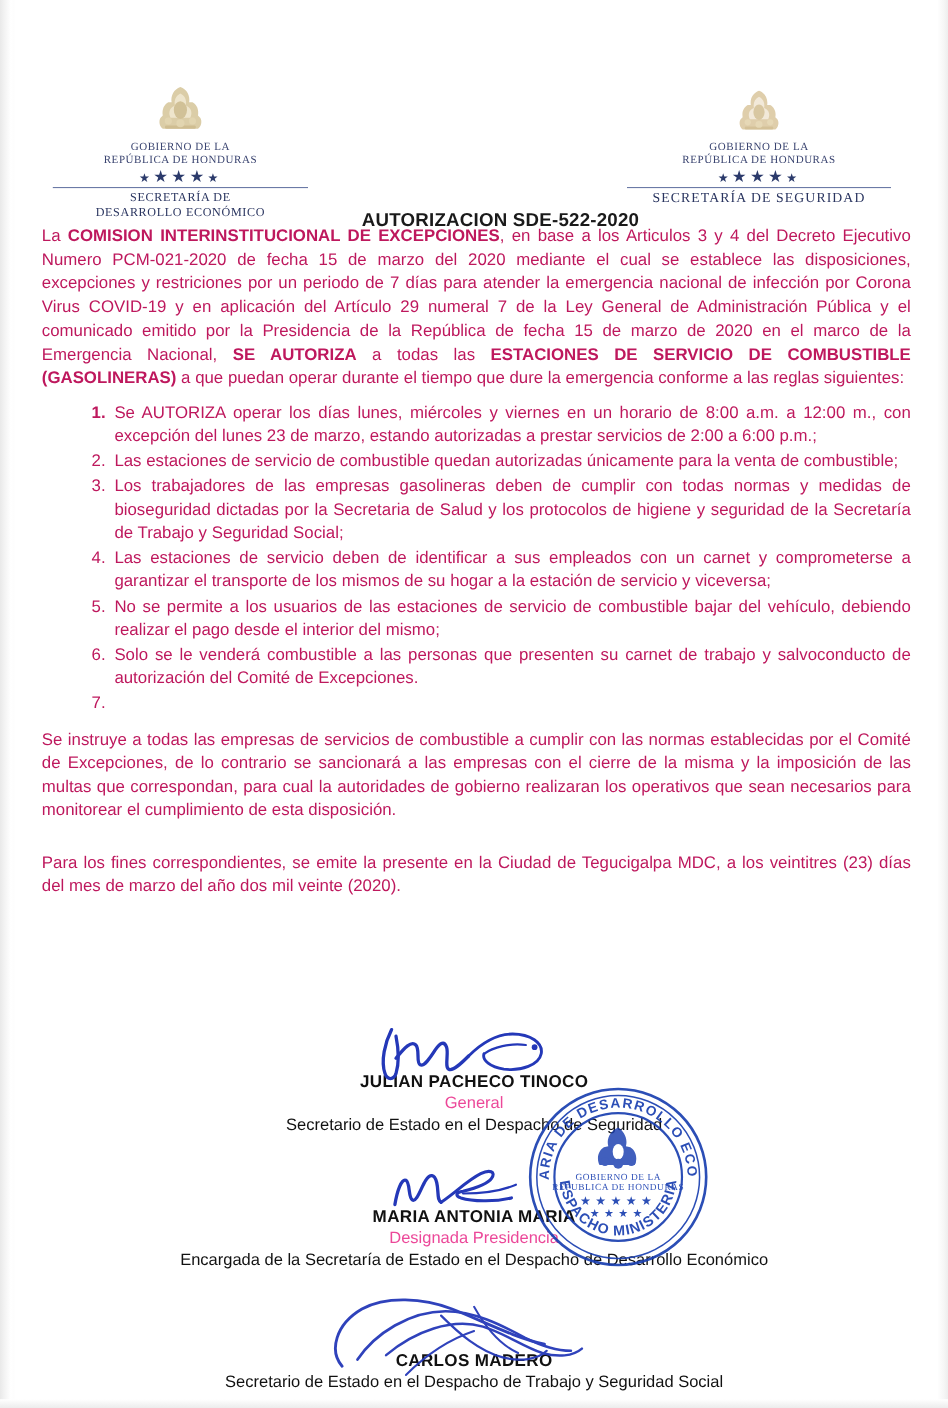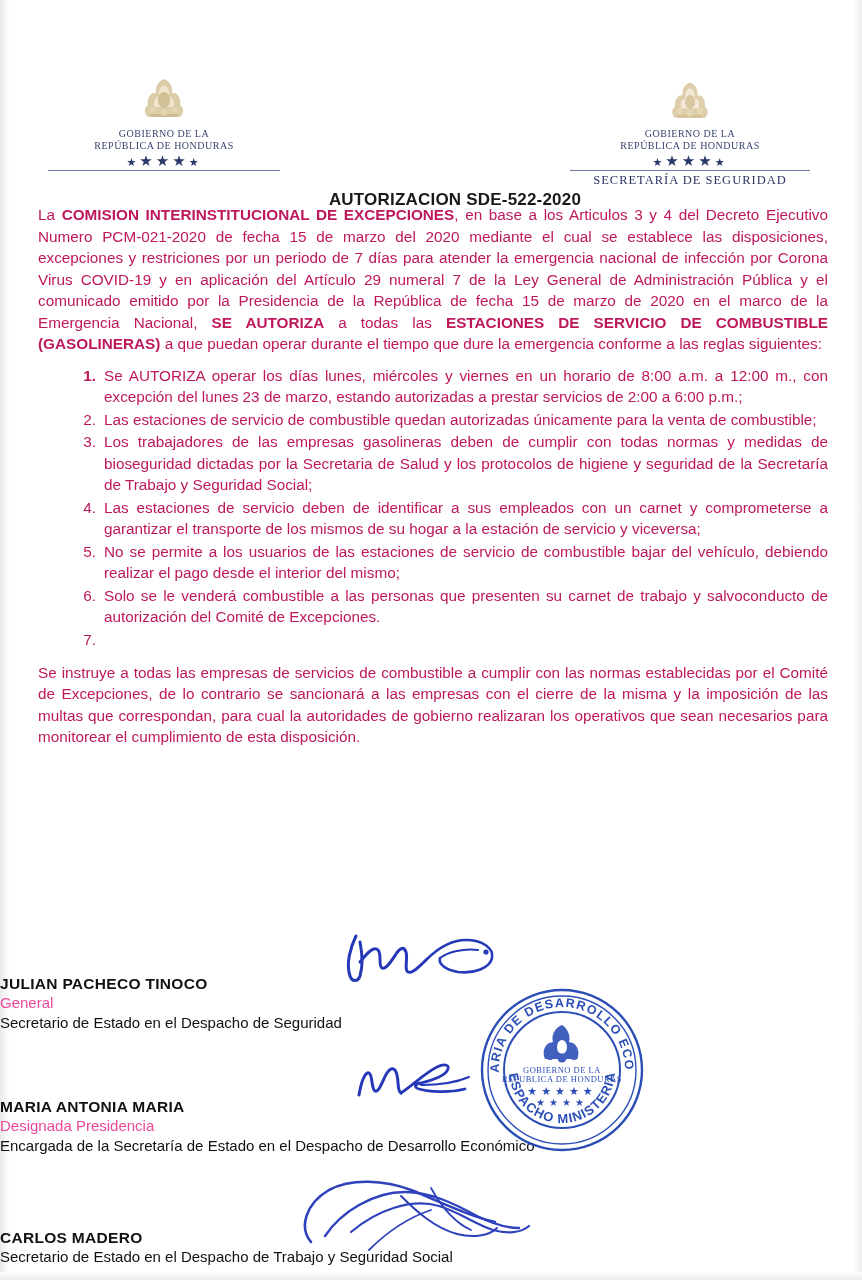--- a/index.html
+++ b/index.html
@@ -154,21 +154,21 @@
   
   .signatures {
     position: absolute;
     left: 0;
     right: 0;
     top: 938px;
     text-align: center;
   }
   .sig-block {
     position: relative;
-    text-align: left;
+    text-align: center;
     margin-bottom: 4px;
   }
   .sig-ink {
     position: relative;
     height: 36px;
     pointer-events: none;
   }
   .sig-ink svg {
     position: absolute;
     left: 50%;
@@ -239,20 +239,24 @@
       </svg>
     </div>
     <div class="lh-gov">
       <span>Gobierno de la</span>
       <span>República de Honduras</span>
     </div>
     <div class="stars">
       <span>★</span><span class="big">★</span><span class="big">★</span><span class="big">★</span><span>★</span>
     </div>
     <div class="lh-rule"></div>
+    <div class="lh-dept">
+      <span>Secretaría de</span>
+      <span>Desarrollo Económico</span>
+    </div>
   </div>
 
   <div class="letterhead right">
     <div class="emblem">
       <svg width="52" height="46" viewBox="0 0 56 48">
         <g fill="#dcc9a2" opacity="0.9">
           <path d="M28 4 C22 6 19 12 20 18 L17 18 C13 20 11 25 12 30 L10 32 C8 35 9 40 12 42 L44 42 C47 40 48 35 46 32 L44 30 C45 25 43 20 39 18 L36 18 C37 12 34 6 28 4 Z"></path>
         </g>
         <g fill="#f2eadb" opacity="0.95">
           <path d="M28 10 C24 12 22 16 23 21 L21 22 C18 24 17 28 19 32 L37 32 C39 28 38 24 35 22 L33 21 C34 16 32 12 28 10 Z"></path>
@@ -292,20 +296,21 @@
       <li>Las estaciones de servicio de combustible quedan autorizadas únicamente para la venta de combustible;</li>
       <li>Los trabajadores de las empresas gasolineras deben de cumplir con todas normas y medidas de bioseguridad dictadas por la Secretaria de Salud y los protocolos de higiene y seguridad de la Secretaría de Trabajo y Seguridad Social;</li>
       <li>Las estaciones de servicio deben de identificar a sus empleados con un carnet y comprometerse a garantizar el transporte de los mismos de su hogar a la estación de servicio y viceversa;</li>
       <li>No se permite a los usuarios de las estaciones de servicio de combustible bajar del vehículo, debiendo realizar el pago desde el interior del mismo;</li>
       <li>Solo se le venderá combustible a las personas que presenten su carnet de trabajo y  salvoconducto de autorización del Comité de Excepciones.</li>
       <li class="empty"></li>
     </ol>
 
     <p class="para closing">Se instruye a todas las empresas de servicios de combustible a cumplir con las normas establecidas por el Comité de Excepciones, de lo contrario se sancionará a las empresas con el cierre de la misma y la imposición de las multas que correspondan, para cual la autoridades de gobierno realizaran los operativos que sean necesarios para monitorear el cumplimiento de esta disposición.</p>
 
+    <p class="para emission">Para los fines correspondientes, se emite la presente en la Ciudad de Tegucigalpa MDC, a los veintitres (23) días del mes de marzo del año dos mil veinte (2020).</p>
   </div>
 
   <div class="signatures">
 
     <div class="sig-block b1">
       <div class="sig-ink">
         <svg width="230" height="58" viewBox="0 0 230 58">
           <g fill="none" stroke="#2438b8" stroke-linecap="round" stroke-linejoin="round">
             <path d="M40 4 C34 16 30 32 34 44 C36 50 42 50 44 44 C47 34 46 20 44 10" stroke-width="3"></path>
             <path d="M44 30 C52 20 58 14 62 18 C66 22 62 34 66 36 C70 38 76 28 80 22 C84 16 88 14 90 20 C92 26 88 38 92 40 C96 42 104 34 110 28" stroke-width="3"></path>

